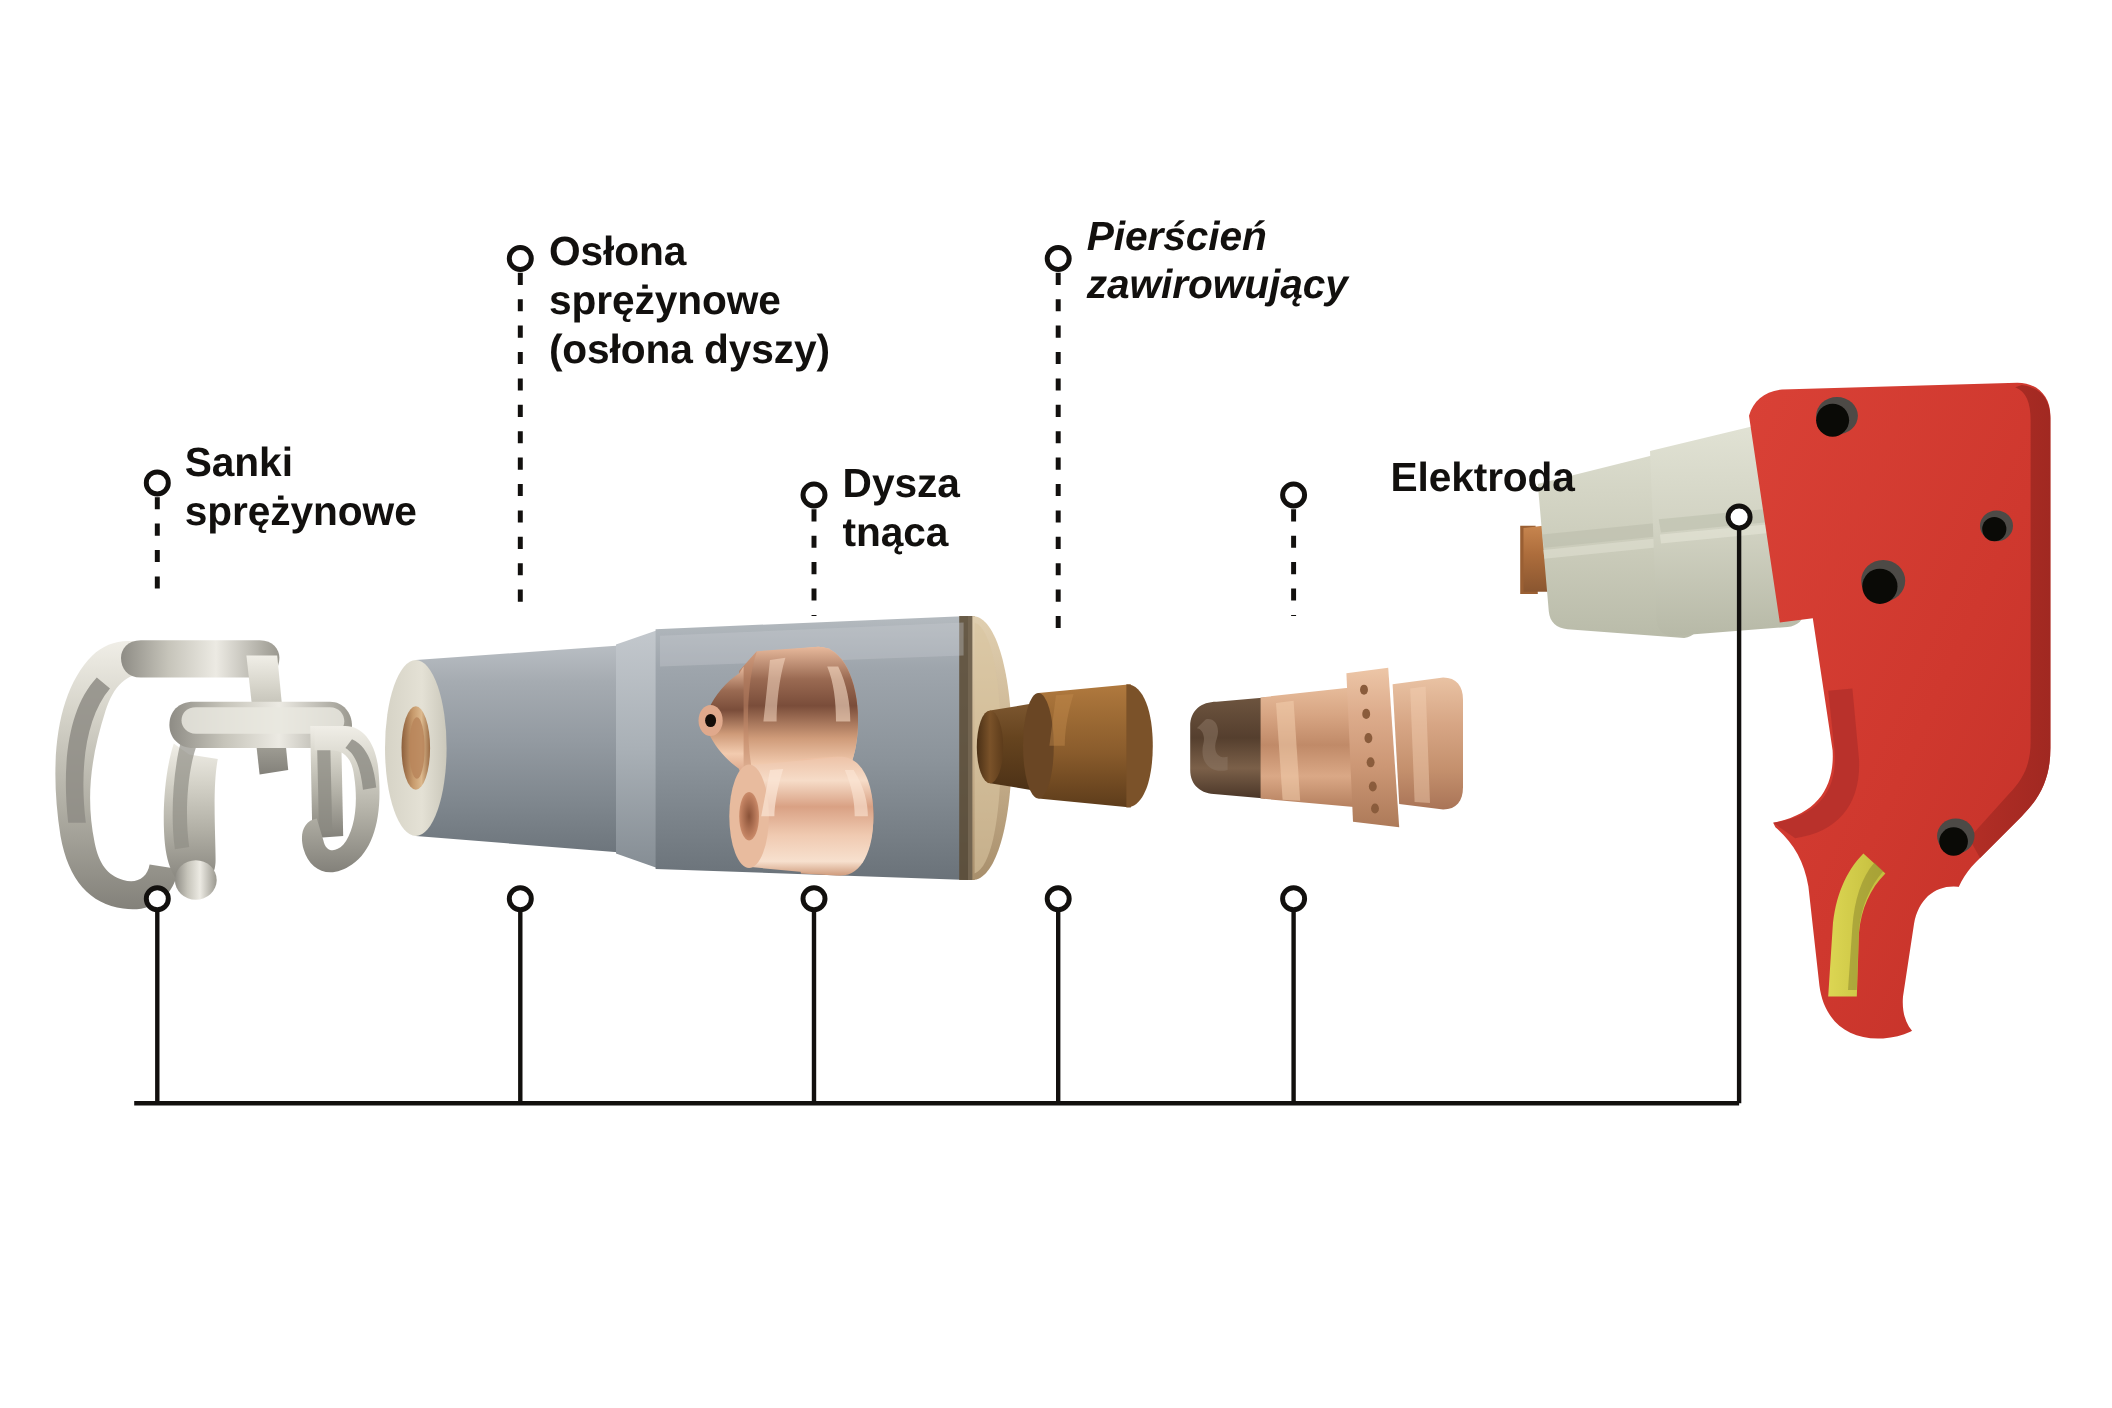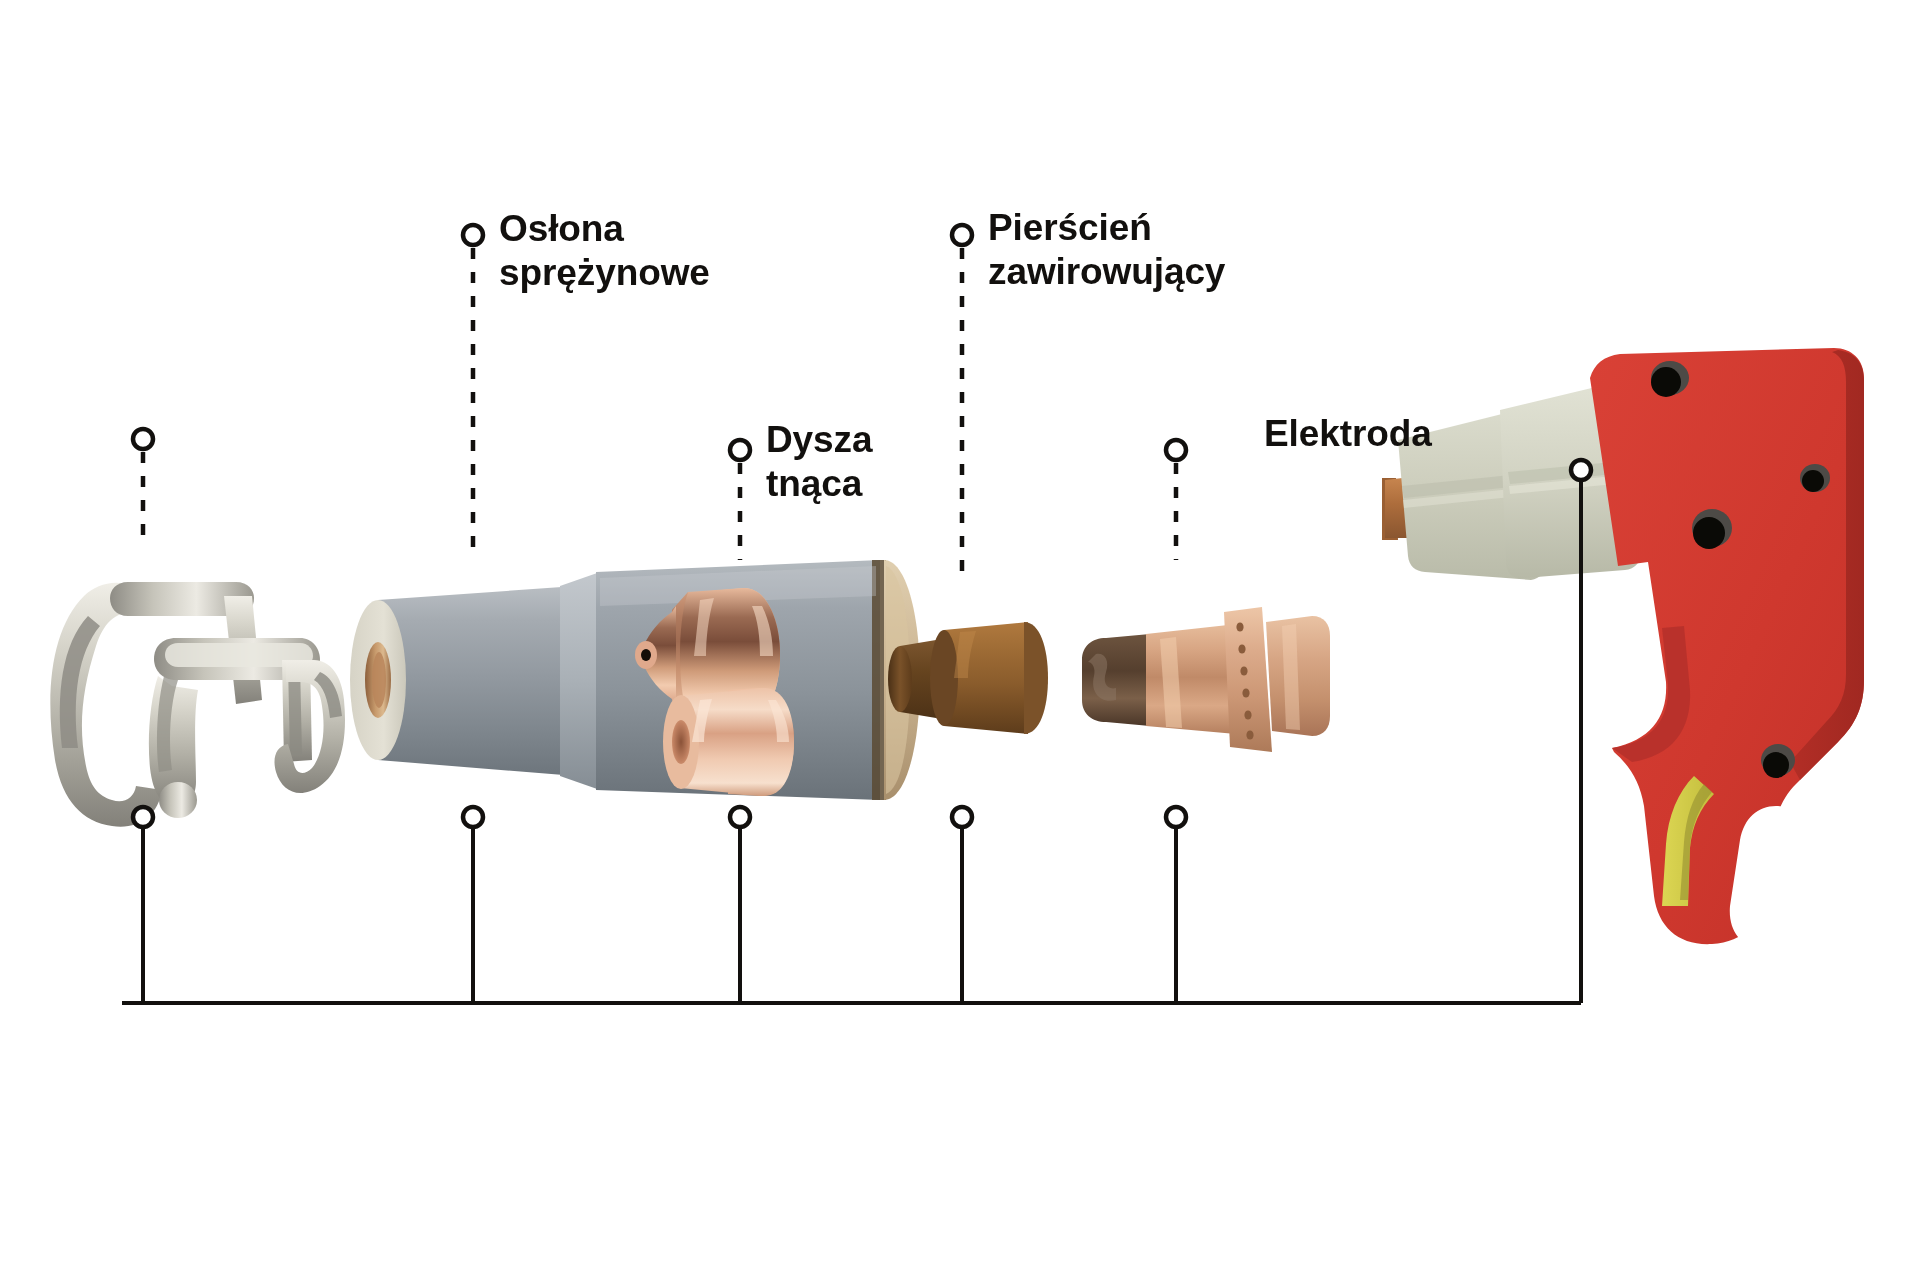--- a/index.html
+++ b/index.html
@@ -384,22 +384,23 @@
         <circle cx="1176" cy="450" r="10" fill="#ffffff" stroke="#12100e" stroke-width="4.5"></circle>
         <line x1="1176" y1="463" x2="1176" y2="560" stroke="#12100e" stroke-width="4.5" stroke-dasharray="11 13" stroke-linecap="butt"></line>
         <circle cx="1176" cy="817" r="10" fill="#ffffff" stroke="#12100e" stroke-width="4.5"></circle>
         <line x1="1176" y1="827" x2="1176" y2="1003" stroke="#12100e" stroke-width="4"></line>
         <line x1="122" y1="1003" x2="1581" y2="1003" stroke="#12100e" stroke-width="4"></line>
         <line x1="1581" y1="1003" x2="1581" y2="480" stroke="#12100e" stroke-width="4"></line>
         <circle cx="1581" cy="470" r="10" fill="#ffffff" stroke="#12100e" stroke-width="4.5"></circle>
       </g>
 </svg>
 
-
-<div class="lbl" style="left:499px;top:193px;margin-top:14px;"><span>Osłona</span><br><span>sprężynowe</span><br></div>
+<div class="lbl" style="left:168px;top:399px;"><span>Sanki</span><br><span>sprężynowe</span></div>
+
+<div class="lbl" style="left:499px;top:193px;margin-top:14px;"><span>Osłona</span><br><span>sprężynowe</span><br><span>(osłona dyszy)</span></div>
 
 <div class="lbl" style="left:766px;top:418px;"><span>Dysza</span><br><span>tnąca</span></div>
 
-<div class="lbl" style="left:988px;top:206px;"><span>Pierścień</span><br><span>zawirowujący</span></div>
+<div class="lbl" style="left:988px;top:193px;font-style:italic;"><span>Pierścień</span><br><span>zawirowujący</span></div>
 
 <div class="lbl" style="left:1264px;top:412px;"><span>Elektroda</span></div>
 
 </div>
 
 </body></html>

